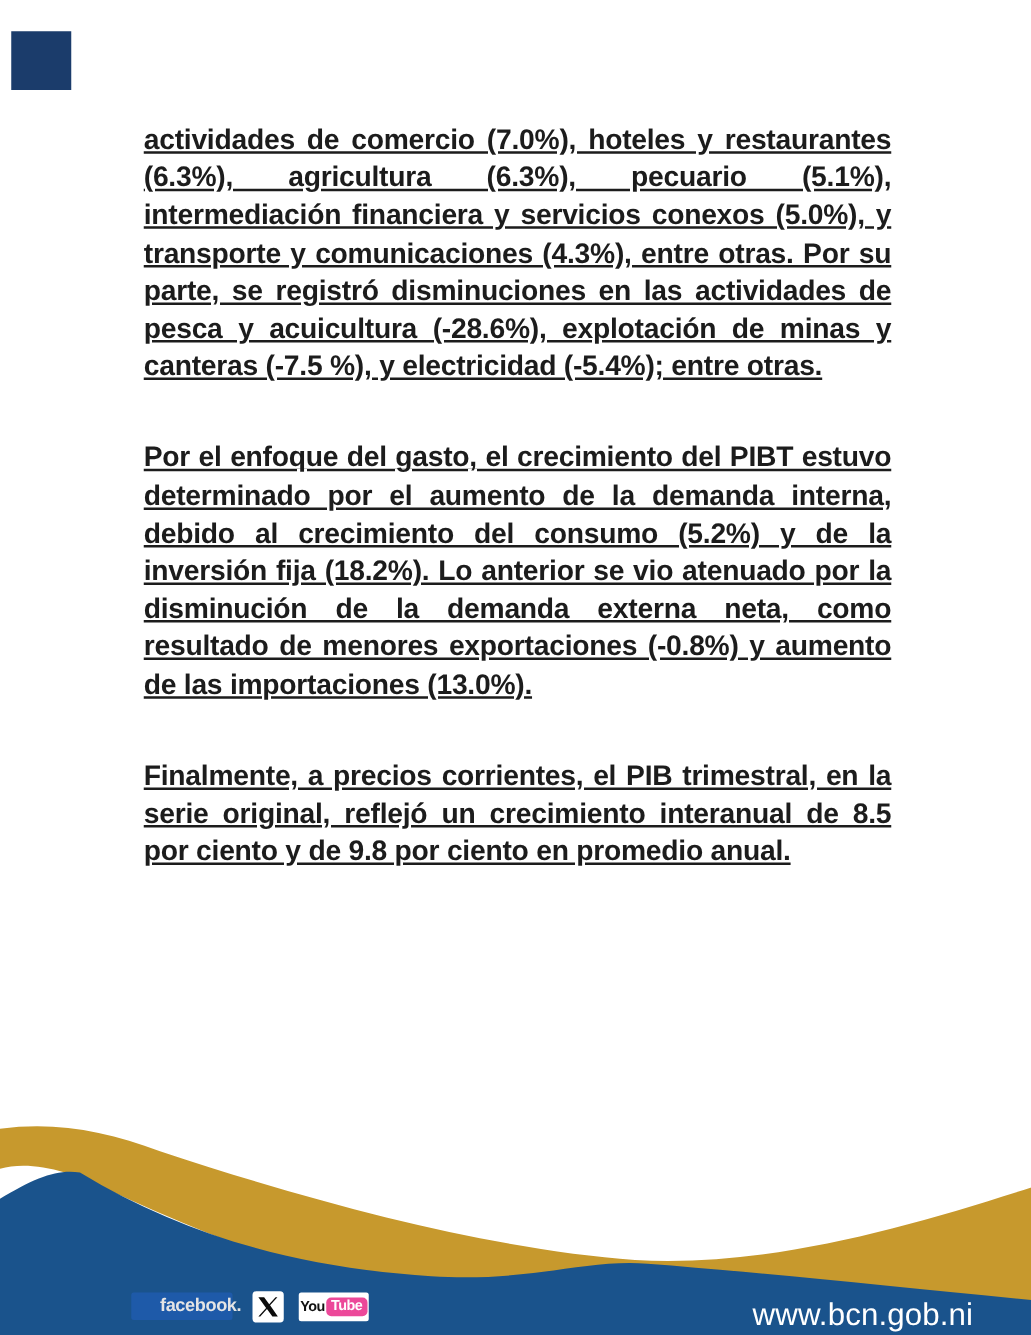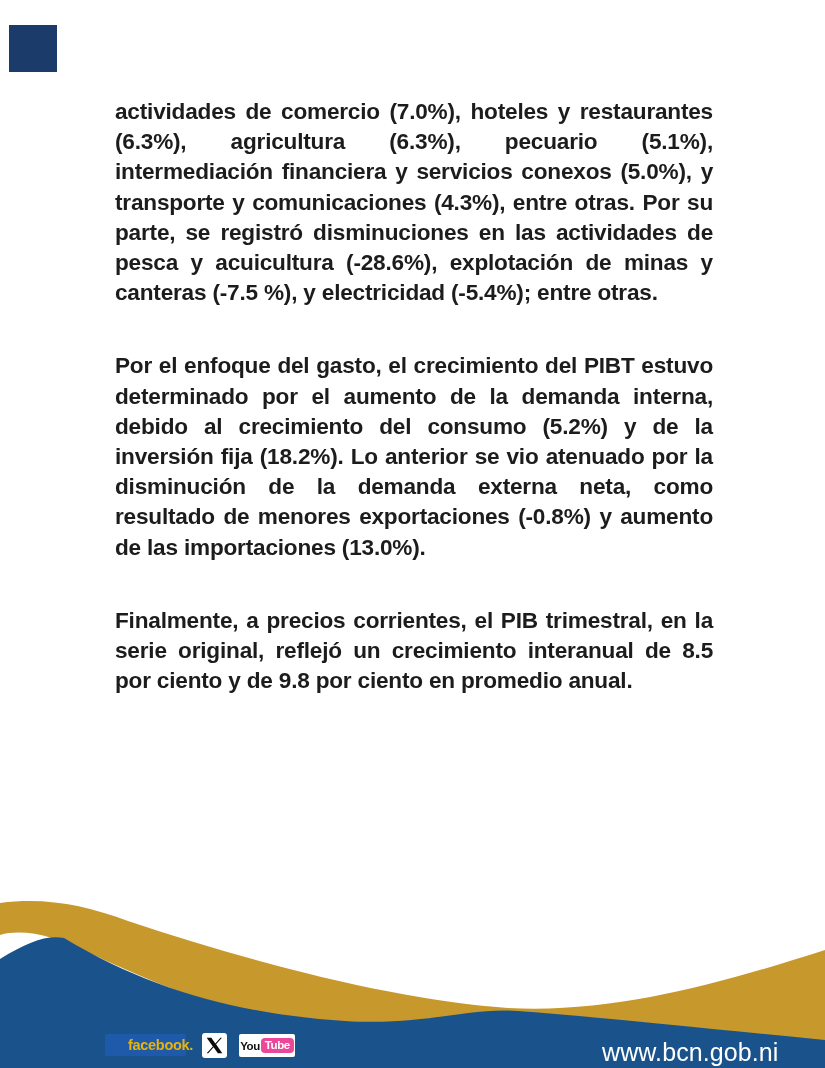--- a/index.html
+++ b/index.html
@@ -30,20 +30,21 @@
   .text-block {
     position: absolute;
     left: 115px;
     top: 97px;
     width: 598px;
     color: #1C1C1C;
     font-size: 22.6px;
     line-height: 30.2px;
     font-weight: bold;
     letter-spacing: -0.2px;
+    text-decoration: underline;
   }
   .text-block p {
     margin: 0;
     text-align: justify;
   }
   .text-block p + p {
     margin-top: 43px;
   }
   .dateline {
     margin: 0;
@@ -75,21 +76,21 @@
   }
   .fb-badge {
     left: 105px;
     top: 1034px;
     width: 81px;
     height: 22px;
     background: #1E5AA9;
     border-radius: 2px;
   }
   .fb-badge span {
-    color: #eab308;
+    color: #e5e5e5;
     font-weight: bold;
     font-size: 14.5px;
     letter-spacing: -0.3px;
     margin-left: 30px;
   }
   .x-badge {
     left: 202px;
     top: 1033px;
     width: 25px;
     height: 25px;

